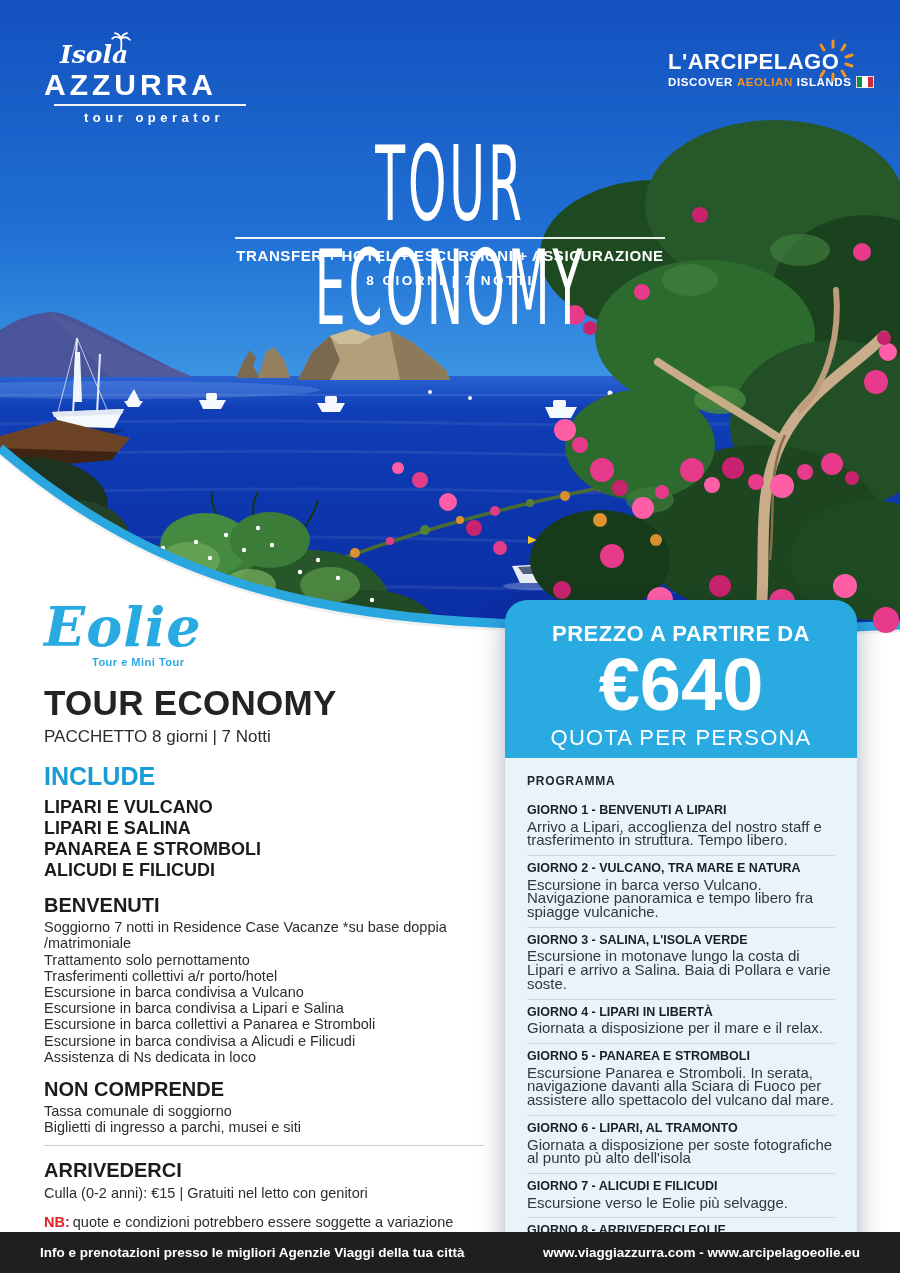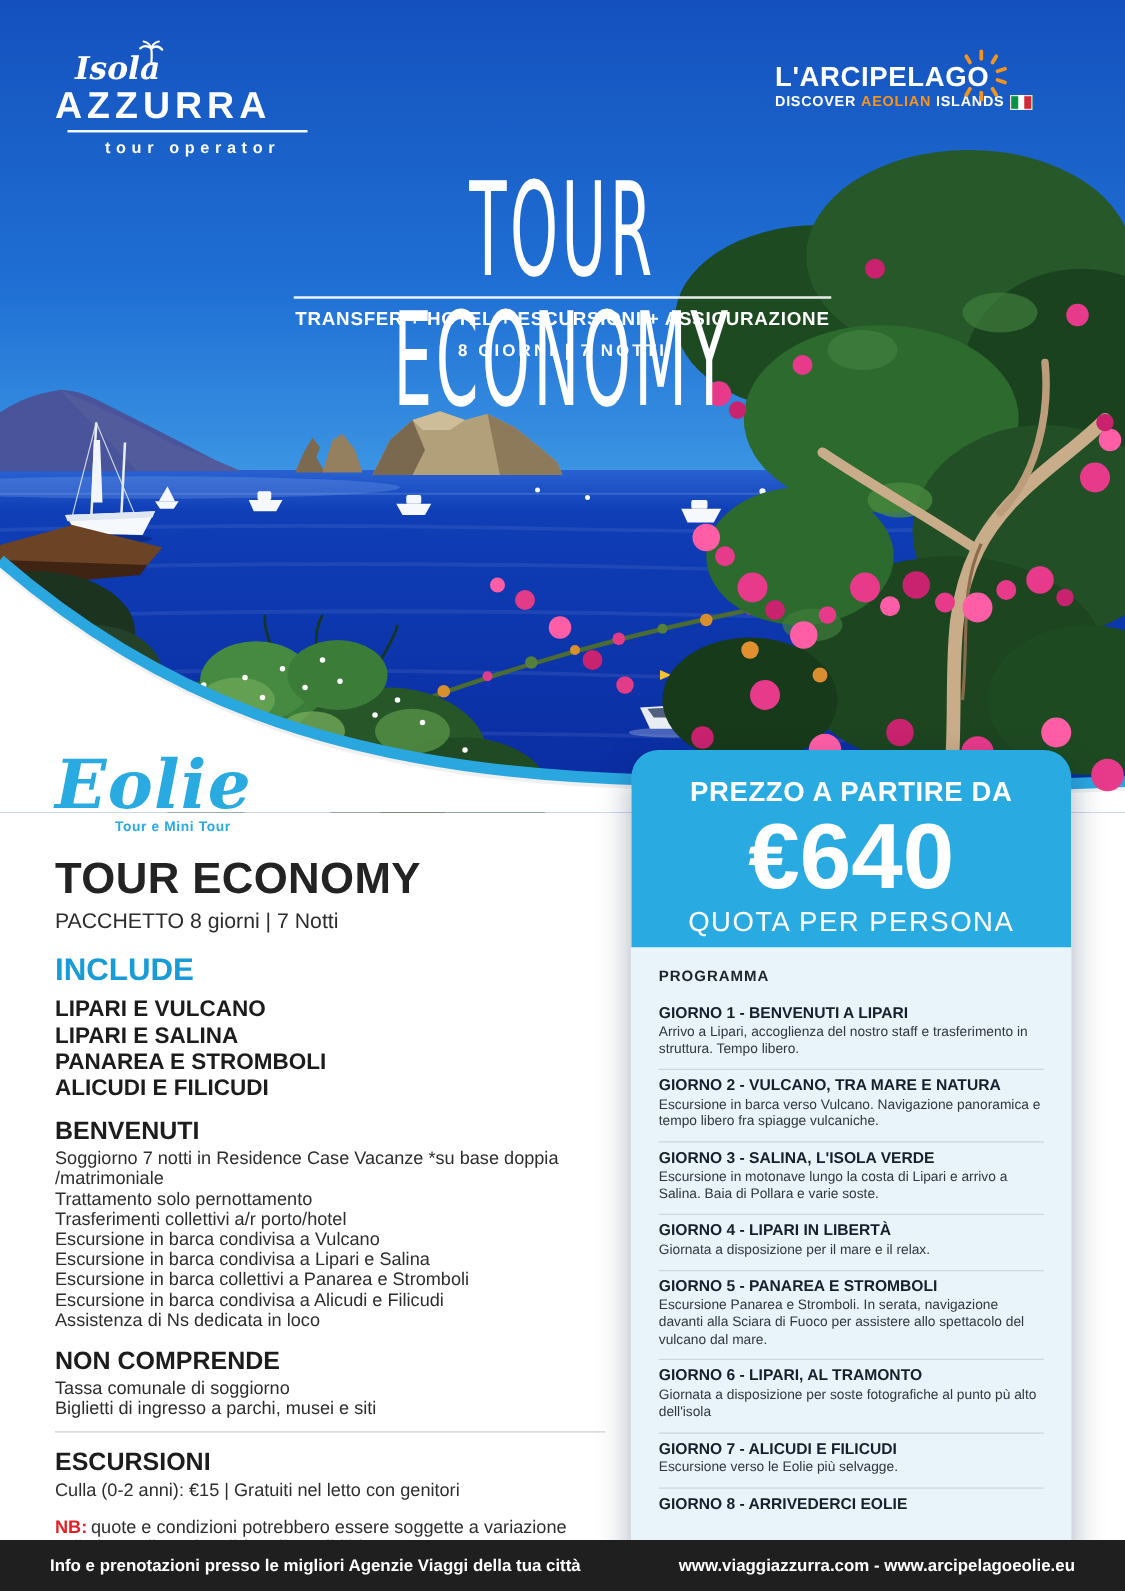--- a/index.html
+++ b/index.html
@@ -9,21 +9,21 @@
 
   
   .logo-azzurra{position:absolute;left:44px;top:30px;z-index:3;color:#fff;}
   .palm{position:absolute;left:66px;top:2px;}
   .az-script{display:block;font-family:"DejaVu Serif",serif;font-style:italic;font-weight:700;
              font-size:25px;margin:12px 0 0 16px;line-height:1;}
   .az-name{display:block;font-size:30px;font-weight:800;letter-spacing:4px;margin-top:2px;line-height:1.05;}
   .az-line{width:192px;height:2px;background:rgba(255,255,255,.95);margin:3px 0 0 10px;}
   .az-tag{display:block;font-size:13px;font-weight:700;letter-spacing:4.5px;margin:4px 0 0 40px;}
 
-  .logo-arci{position:absolute;left:620px;top:50px;z-index:3;color:#fff;width:230px;}
+  .logo-arci{position:absolute;left:668px;top:50px;z-index:3;color:#fff;width:230px;}
   .arci-name{position:relative;display:inline-block;font-size:22px;font-weight:800;letter-spacing:.5px;line-height:1.1;}
   .sun{position:absolute;right:-15px;top:-11px;}
   .arci-sub{font-size:11.5px;font-weight:700;letter-spacing:.6px;margin-top:2px;display:flex;align-items:center;gap:4px;}
   .arci-sub .orange{color:var(--orange);}
   .flag{display:inline-block;width:16px;height:10px;
         background:linear-gradient(90deg,#009246 0 33%,#ffffff 33% 66%,#ce2b37 66% 100%);
         border:1px solid rgba(255,255,255,.8);}
 
   
   .t-main{position:absolute;top:132px;left:0;width:900px;text-align:center;z-index:2;color:#fff;line-height:1;}
@@ -57,21 +57,21 @@
               box-shadow:0 12px 26px rgba(8,35,70,.35);}
   .price-top{flex:0 0 158px;background:var(--accent);color:#fff;text-align:center;}
   .kicker{font-size:22px;font-weight:800;letter-spacing:.5px;padding-top:21px;}
   .amount{font-size:74px;font-weight:800;line-height:.95;margin-top:3px;}
   .pnote{font-size:22px;font-weight:400;letter-spacing:1.2px;margin-top:5px;}
   .panel{flex:1;background:var(--panel);padding:16px 22px 10px 22px;}
   .prog-h{font-size:12px;font-weight:800;letter-spacing:.8px;color:#1d232b;margin-bottom:10px;}
   .day{border-bottom:1px solid var(--sep);padding:5px 0 8px 0;}
   .day:last-of-type{border-bottom:none;}
   .day-title{font-size:12.5px;font-weight:800;color:#16202c;}
-  .day-body{font-size:11px;line-height:13.8px;color:#32373c;margin-top:2.5px;}
+  .day-body{font-size:15px;line-height:13.8px;color:#32373c;margin-top:2.5px;}
 
   
   .footer{position:absolute;left:0;top:1232px;width:900px;height:41px;background:var(--footer-bg);
           z-index:4;display:flex;align-items:center;justify-content:space-between;
           padding:16px 40px;box-sizing:border-box;color:#fff;font-size:13.5px;font-weight:700;}
 </style>
 </head>
 <body>
 
 <div class="page">
@@ -352,21 +352,21 @@
 
     <div class="h-sec">NON COMPRENDE</div>
     <div class="body-list">
 
     <div>Tassa comunale di soggiorno</div>
         <div>Biglietti di ingresso a parchi, musei e siti</div>
       </div>
 
     <div class="hr"></div>
 
-    <div class="h-sec">ESCURSIONI</div>
+    <div class="h-sec">ARRIVEDERCI</div>
     <div class="culla">Culla (0-2 anni): €15 | Gratuiti nel letto con genitori</div>
 
     <div class="nb-par">
       <span class="nb">NB:</span><span>quote e condizioni potrebbero essere soggette a variazione sulla base di stagionalità e disponibilità.</span>
     </div>
   </div>
 
   <div class="price-card">
     <div class="price-top">
       <div class="kicker">PREZZO A PARTIRE DA</div>

